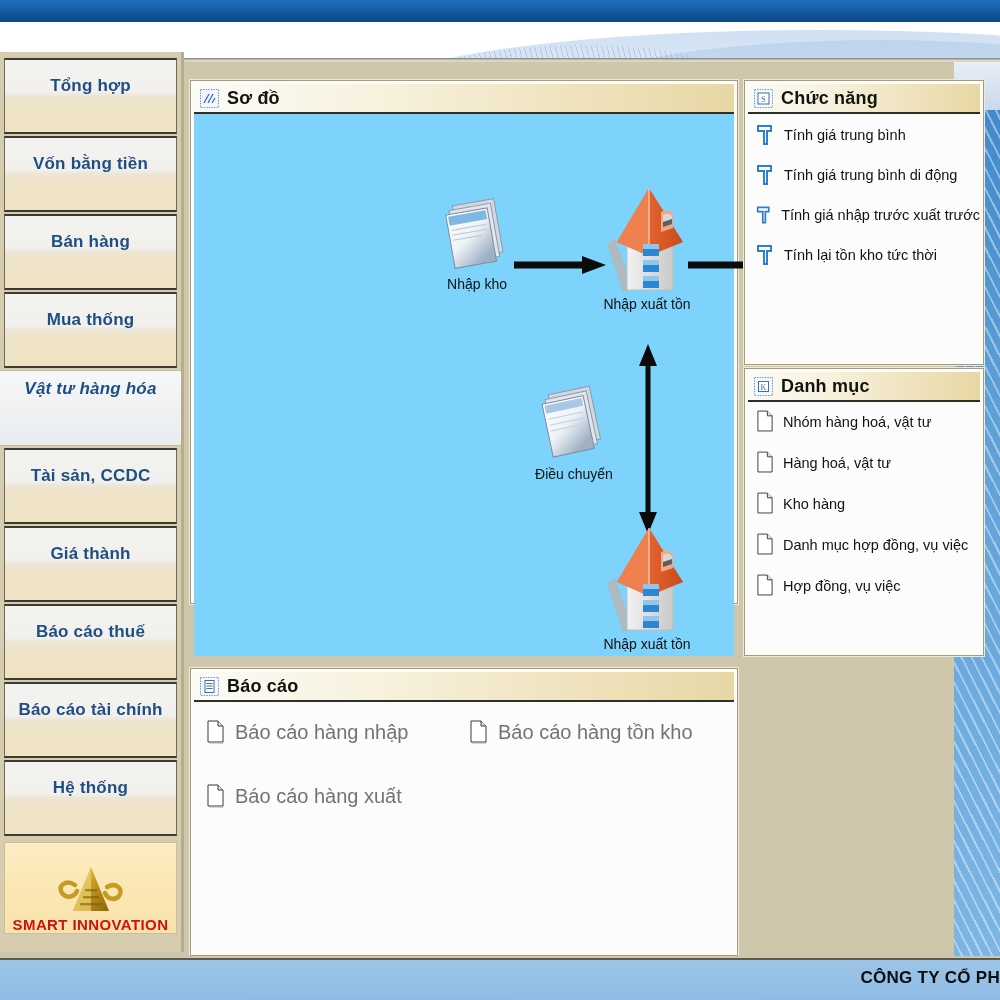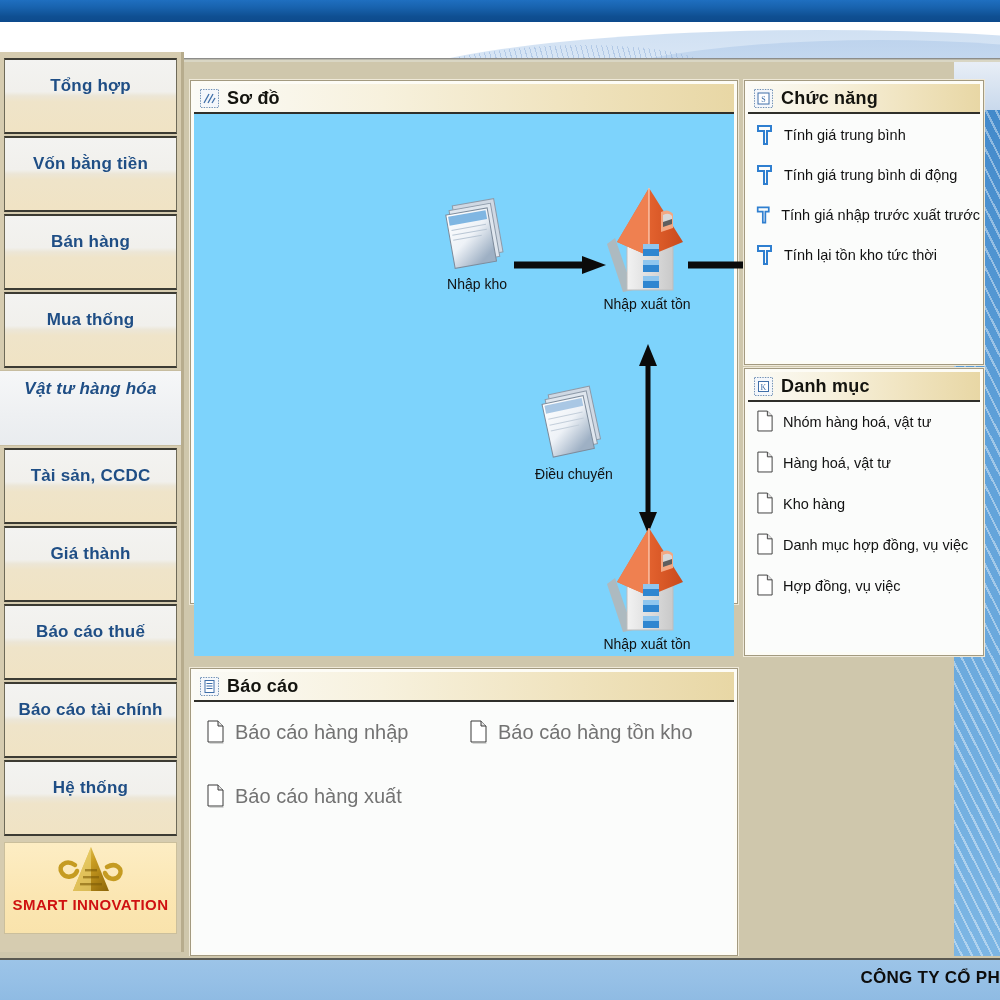--- a/index.html
+++ b/index.html
@@ -95,21 +95,21 @@
     border-top: 1px solid #c7bda0; border-bottom: 1px solid #c7bda0;
     border-left: none; border-right: none;
     margin-left: -4px; width: calc(100% + 8px);
     align-items: flex-start; padding-top: 8px; font-style: italic;
   }
   .logo-box {
     margin-top: 6px; width: 100%; height: 92px;
     background: linear-gradient(to bottom, #fdedc4 0%, #fbe6b2 60%, #f9e3ac 100%);
     border: 1px solid #cbbf9c;
     display: flex; flex-direction: column;
-    align-items: center; justify-content: flex-start;
+    align-items: center; justify-content: flex-end;
   }
   .logo-mark { width: 92px; height: 52px; display: block; }
   .logo-text {
     font-size: 15px; font-weight: bold; color: #cf1111;
     letter-spacing: .4px; margin-top: 1px;
   }
 
   
   .panel {
     position: absolute;

